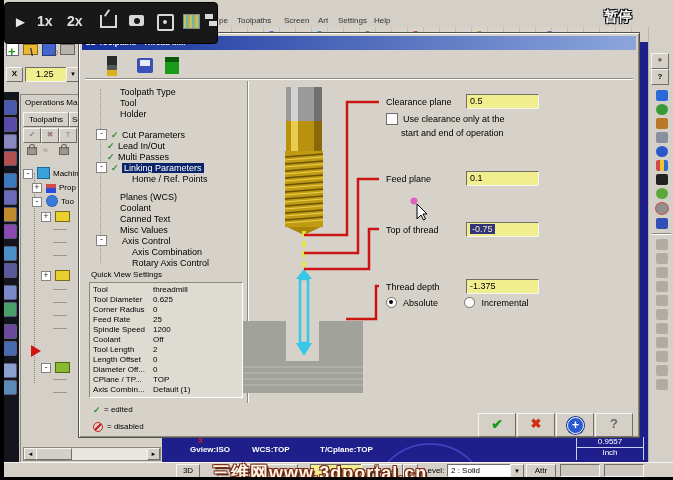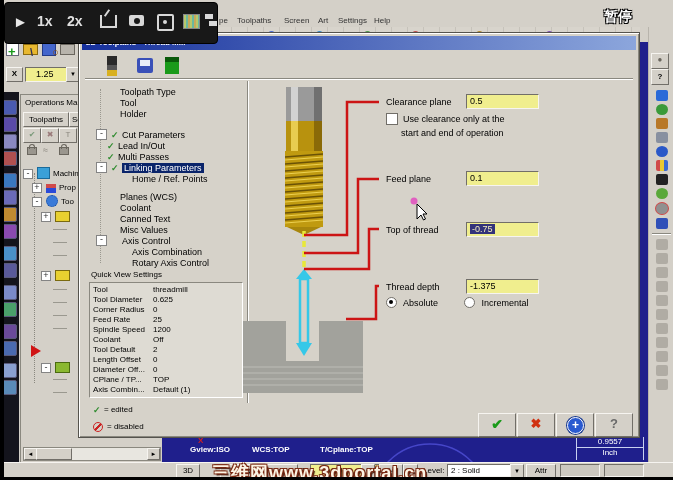--- a/index.html
+++ b/index.html
@@ -288,21 +288,21 @@
     </div>
 
     <span class="abs t8" style="left:12px;top:237px">Quick View Settings</span>
     <div class="abs" style="left:10px;top:249px;width:152px;height:114px;background:#dedbd3;border:1px solid;border-color:#8a887f #fff #fff #8a887f">
       <div class="qvr" style="top:2px"><span class="qvk">Tool</span><span>threadmill</span></div>
       <div class="qvr" style="top:12px"><span class="qvk">Tool Diameter</span><span>0.625</span></div>
       <div class="qvr" style="top:22px"><span class="qvk">Corner Radius</span><span>0</span></div>
       <div class="qvr" style="top:32px"><span class="qvk">Feed Rate</span><span>25</span></div>
       <div class="qvr" style="top:42px"><span class="qvk">Spindle Speed</span><span>1200</span></div>
       <div class="qvr" style="top:52px"><span class="qvk">Coolant</span><span>Off</span></div>
-      <div class="qvr" style="top:62px"><span class="qvk">Tool Default</span><span>2</span></div>
+      <div class="qvr" style="top:62px"><span class="qvk">Tool Length</span><span>2</span></div>
       <div class="qvr" style="top:72px"><span class="qvk">Length Offset</span><span>0</span></div>
       <div class="qvr" style="top:82px"><span class="qvk">Diameter Off...</span><span>0</span></div>
       <div class="qvr" style="top:92px"><span class="qvk">CPlane / TP...</span><span>TOP</span></div>
       <div class="qvr" style="top:102px"><span class="qvk">Axis Combin...</span><span>Default (1)</span></div>
     </div>
 
     <div class="abs flex" style="left:14px;top:371px;height:11px">
       <span class="chk">✓</span>
       <span class="t8">= edited</span>
     </div>

